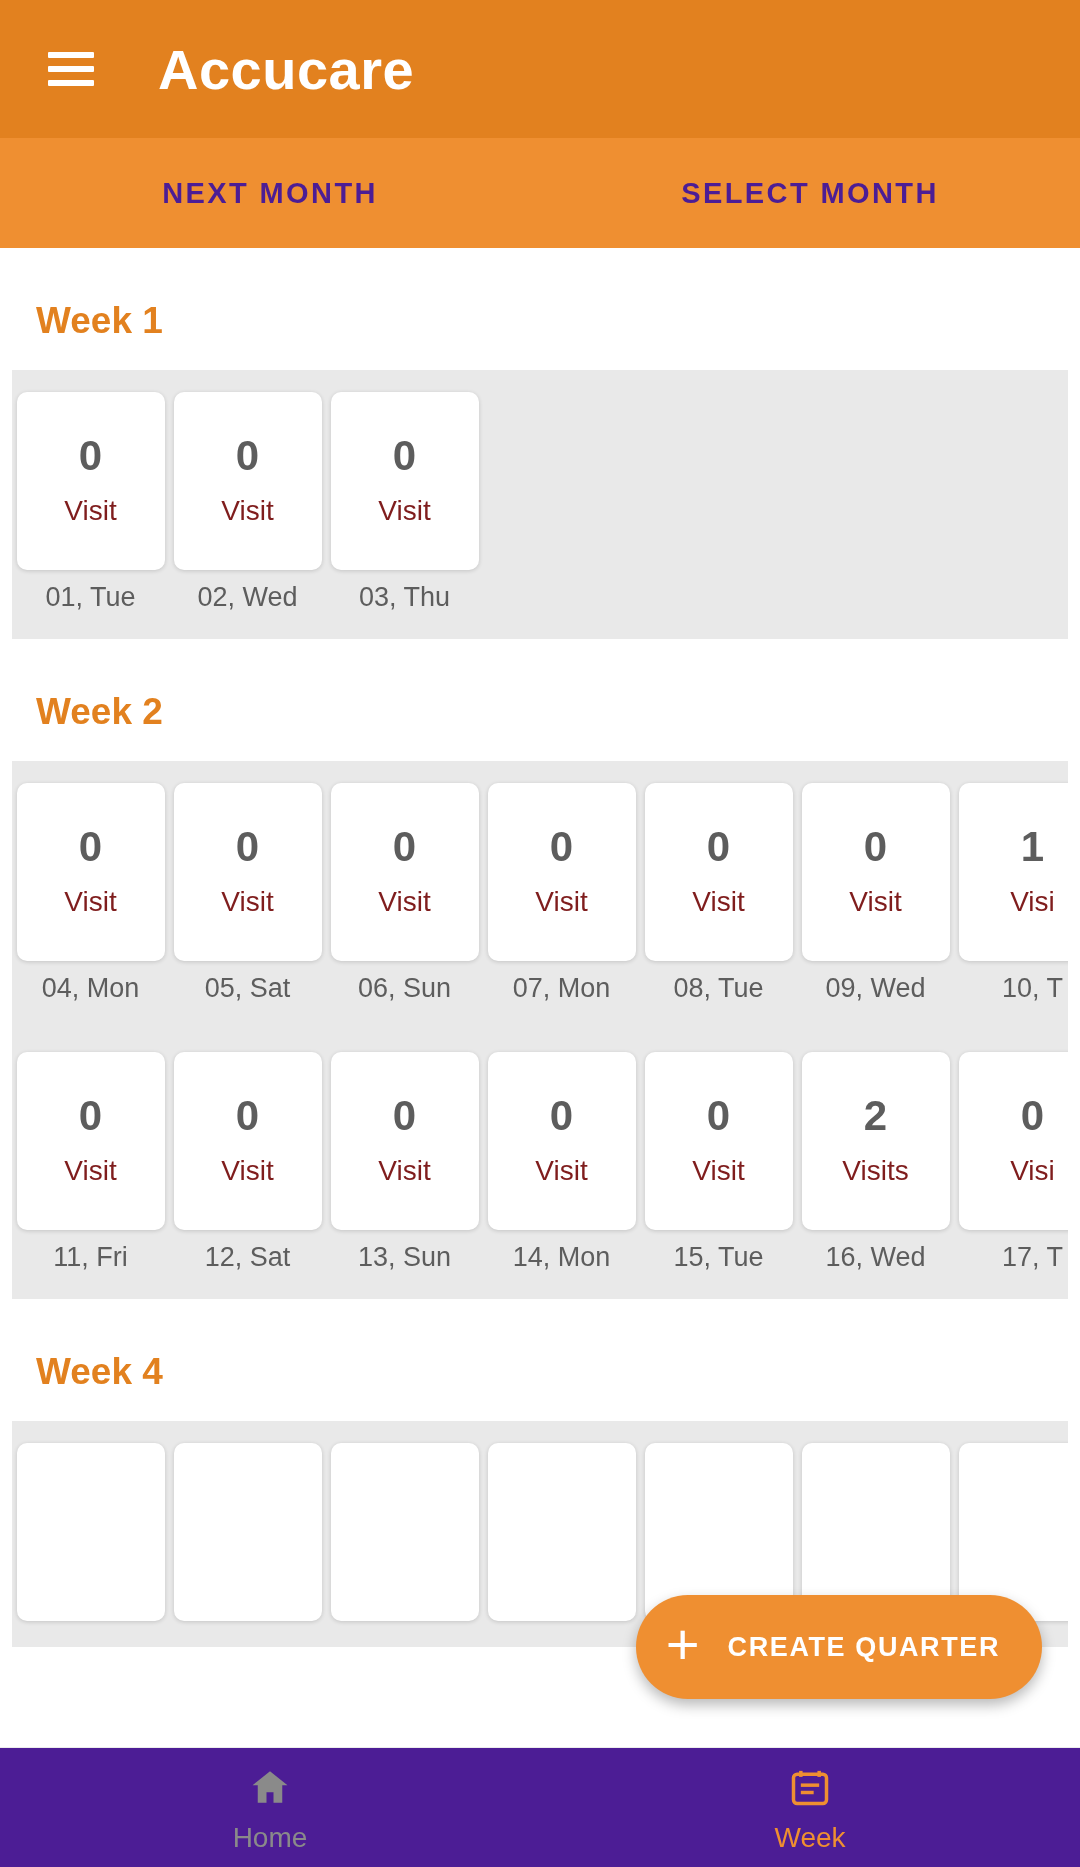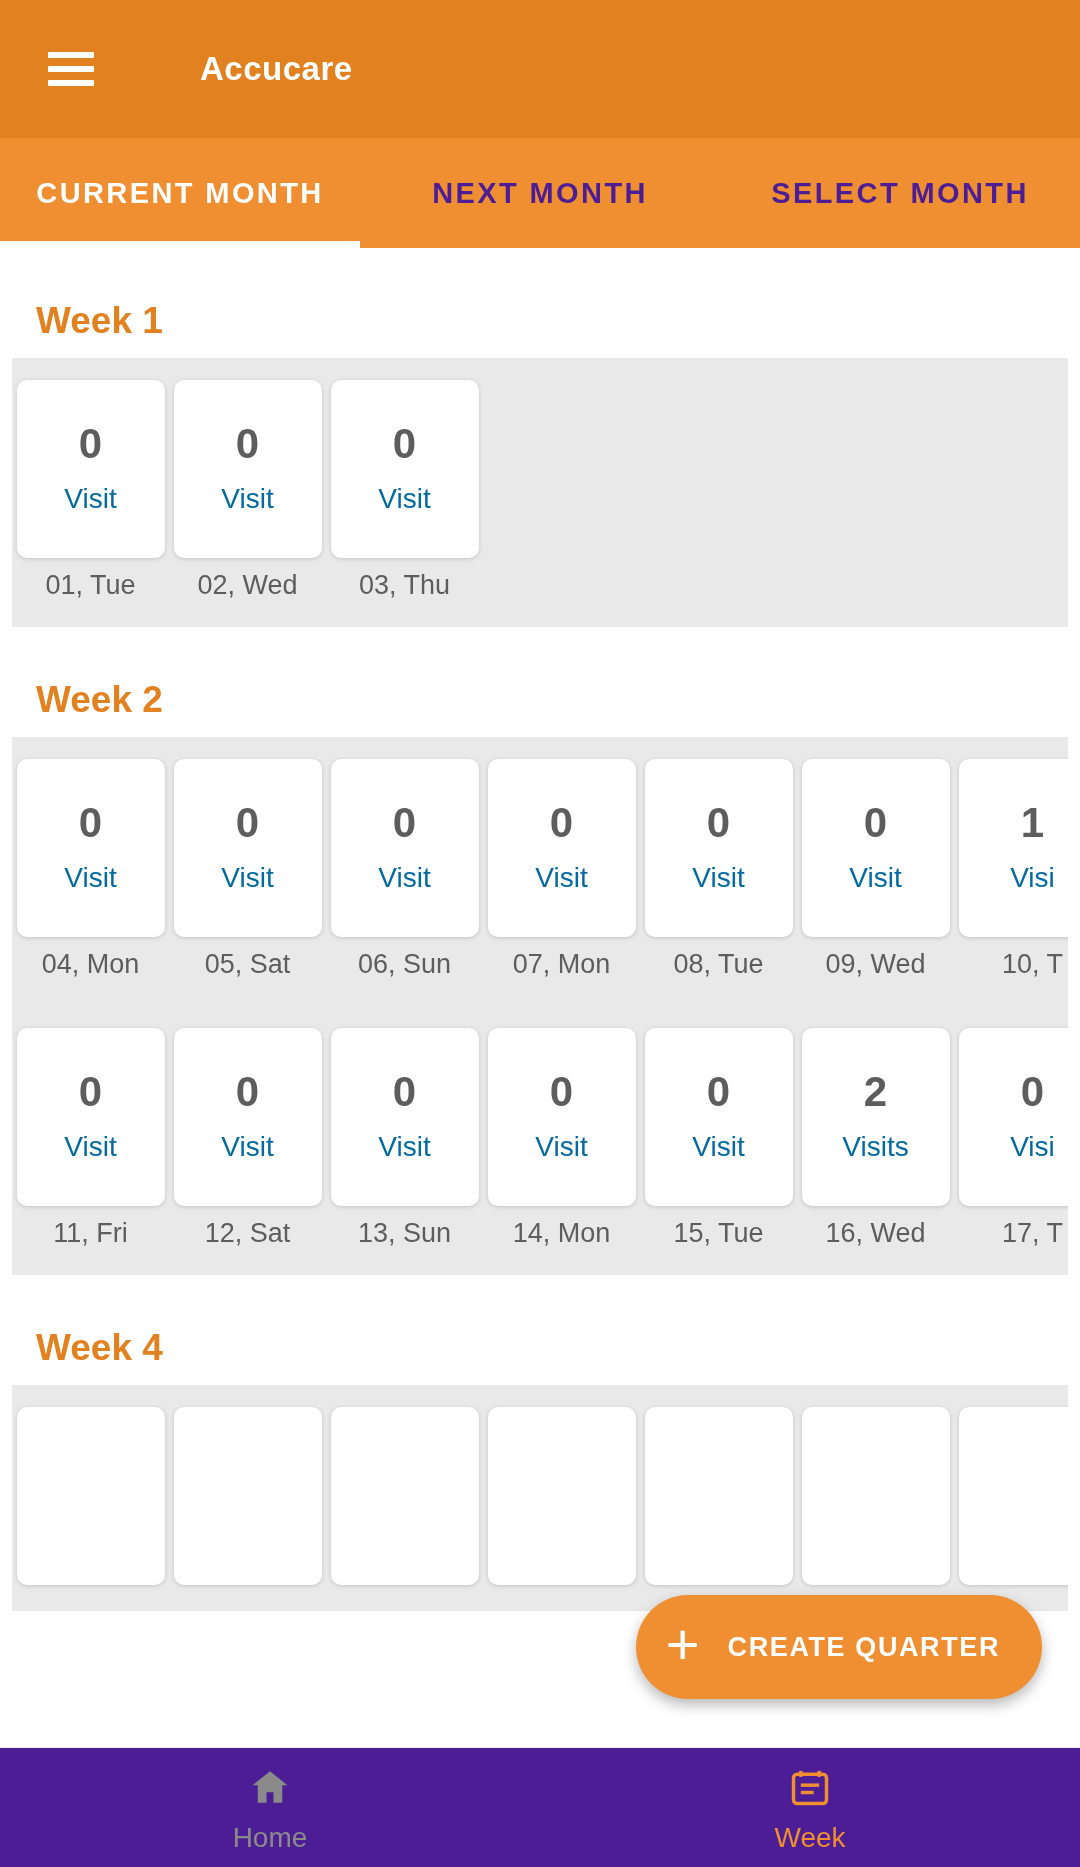--- a/index.html
+++ b/index.html
@@ -35,23 +35,23 @@
     justify-content: space-between;
     cursor: pointer;
   }
   .hamburger span {
     display: block;
     height: 6px;
     background: #ffffff;
     border-radius: 1px;
   }
   .app-title {
-    margin-left: 106px;
+    margin-left: 64px;
     color: #ffffff;
-    font-size: 33px;
+    font-size: 56px;
     font-weight: bold;
     letter-spacing: 0.5px;
   }
 
   
   .tabbar {
     height: 110px;
     background: #ef8f31;
     display: flex;
     position: relative;
@@ -84,21 +84,21 @@
     left: 0;
     right: 0;
     bottom: 120px;
     overflow: hidden;
     background: #ffffff;
   }
   .week-title {
     color: #e2811f;
     font-size: 37px;
     font-weight: bold;
-    padding: 52px 0 16px 36px;
+    padding: 52px 0 28px 36px;
   }
   .week-strip {
     background: #e9e9e9;
     margin: 0 12px;
     padding: 22px 0 26px 0;
     display: flex;
     overflow: hidden;
   }
   .day-col {
     width: 157px;
@@ -121,21 +121,21 @@
   }
   .visit-count {
     font-size: 42px;
     color: #5d5d5d;
     font-weight: bold;
     line-height: 1;
     margin-bottom: 18px;
   }
   .visit-label {
     font-size: 28px;
-    color: #0369a1;
+    color: #7f1d1d;
   }
   .day-date {
     margin-top: 12px;
     font-size: 27px;
     color: #5d5d5d;
     white-space: nowrap;
   }
 
   
   .fab {
@@ -196,21 +196,20 @@
   <div class="appbar">
     <div class="hamburger">
       <span></span>
         <span></span>
         <span></span>
     </div>
     <div class="app-title">Accucare</div>
   </div>
 
   <div class="tabbar">
-    <div class="tab active">CURRENT MONTH</div>
     <div class="tab">NEXT MONTH</div>
     <div class="tab">SELECT MONTH</div>
   </div>
 
   <div class="content">
 
     <div class="week-title">Week 1</div>
     <div class="week-strip">
       <div class="day-col">
         <div class="day-card">

